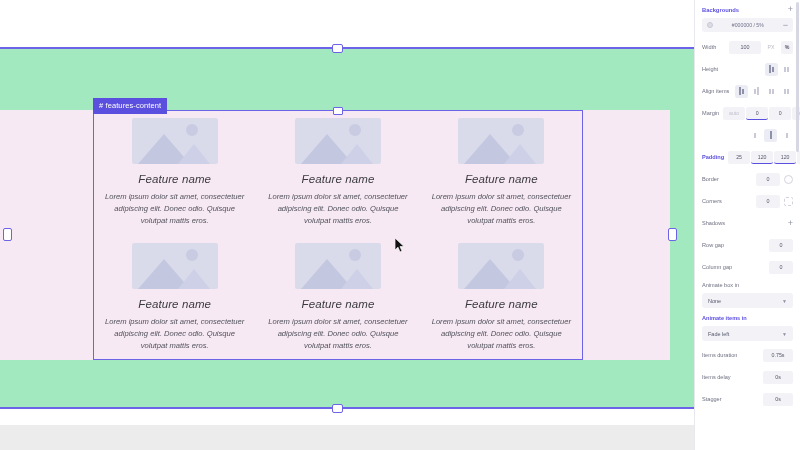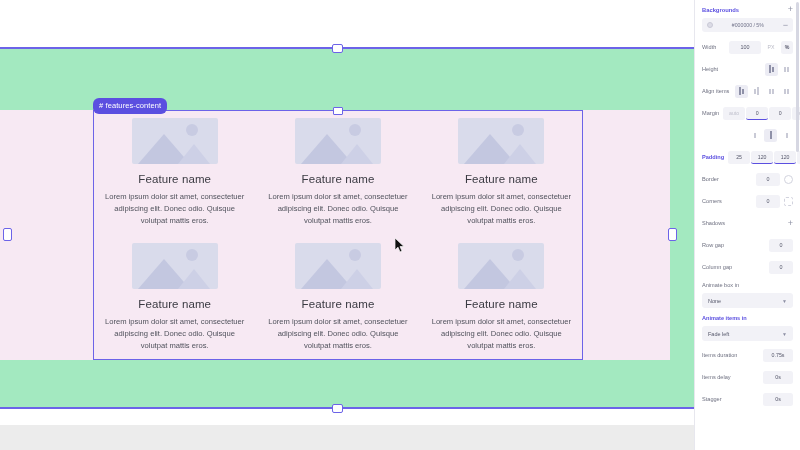--- a/index.html
+++ b/index.html
@@ -64,36 +64,37 @@
     background:#ffffff; border:1.5px solid #6c63e8; border-radius:1px;
   }
   .inner-handle-top { left:333px; top:107px; }
 
   
   .badge {
     position:absolute; left:93px; top:98px;
     background:#5b4fe0; color:#ffffff;
     font-size:7.5px; line-height:1;
     padding:4px 6px 4px 6px;
-    border-radius:6px;
+    border-radius:0;
     white-space:nowrap;
     letter-spacing:0.1px;
   }
 
   
   .feature-grid {
     position:absolute; left:93px; top:110px;
     width:490px; height:250px;
     display:grid;
     grid-template-columns:1fr 1fr 1fr;
     grid-template-rows:1fr 1fr;
   }
   .feature-card {
     display:flex; flex-direction:column; align-items:center;
     padding:8px 10px 0 10px;
+    font-style:italic;
   }
   .img-ph {
     width:86px; height:46px;
     background:#d9dbeb;
     border-radius:2px;
     position:relative; overflow:hidden;
     margin-bottom:9px;
     flex:none;
   }
   .img-ph .mt1 {

